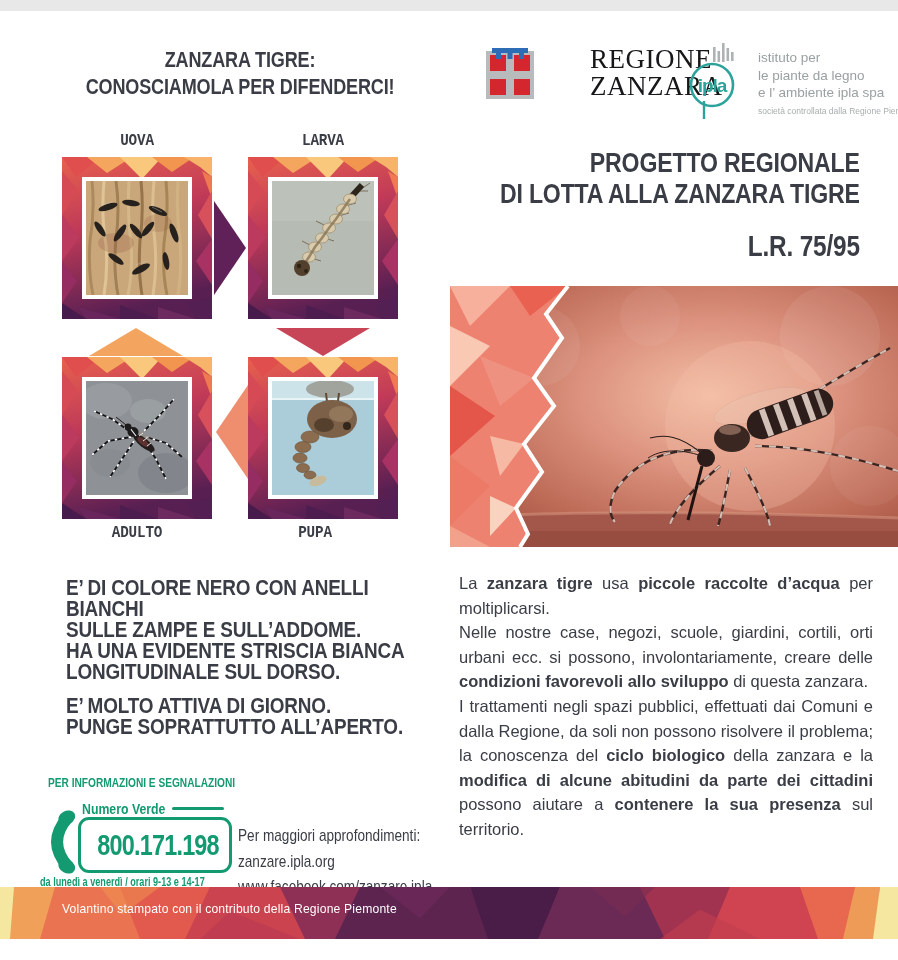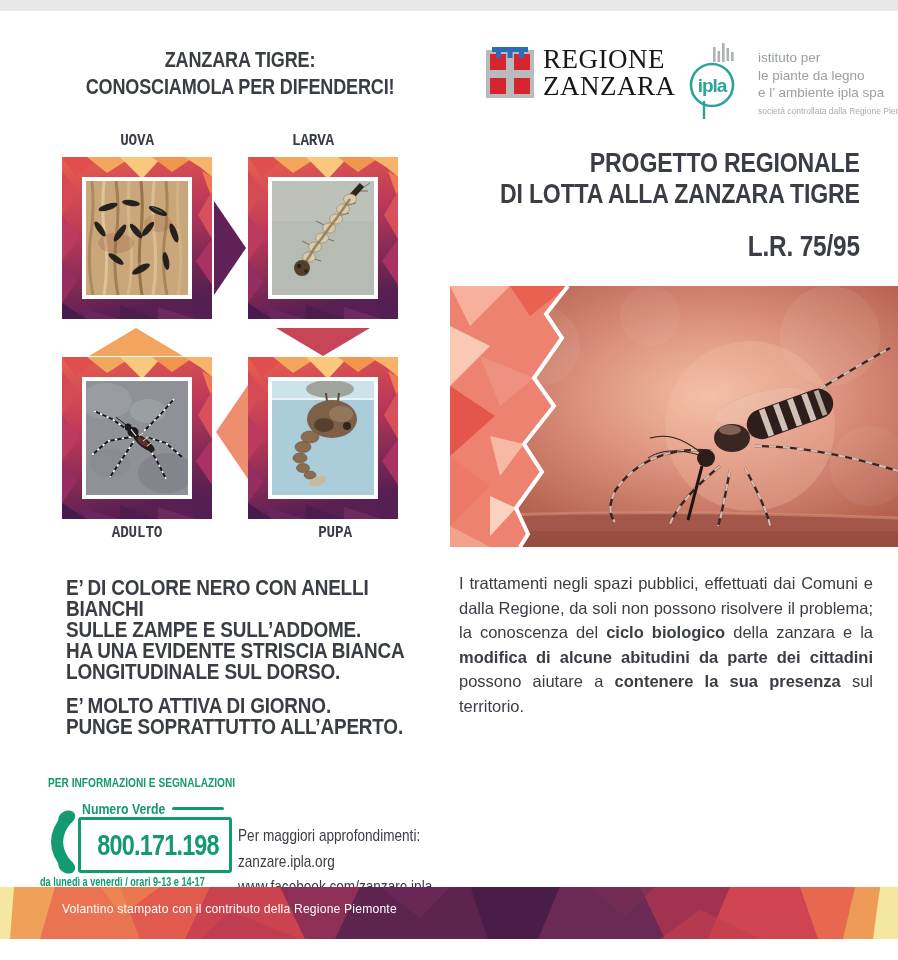--- a/index.html
+++ b/index.html
@@ -38,31 +38,31 @@
     font-weight:700;color:var(--ink);}
   .desc .para2{margin-top:13px;}
 
   .c-header{left:48px;top:764px;font-size:13px;font-weight:700;color:var(--green);
     transform:scaleX(.78);transform-origin:left top;}
   .phone-icon{left:42px;top:797px;width:34px;height:68px;}
   .nv{left:82px;top:789px;font-size:15px;font-weight:700;color:var(--green);
     transform:scaleX(.82);transform-origin:left top;}
   .nv-line{left:172px;top:796px;width:52px;height:3px;background:var(--green);border-radius:2px;}
   .p-box{left:78px;top:806px;width:148px;height:50px;border:3.5px solid var(--green);
-    border-radius:3px;}
+    border-radius:11px;}
   .p-num{width:100%;text-align:center;font-size:30px;line-height:49px;font-weight:700;
     color:var(--green);transform:scaleX(.78);transform-origin:center top;letter-spacing:-1px;}
   .hours{left:40px;top:864px;font-size:12px;font-weight:700;color:var(--green);
     transform:scaleX(.76);transform-origin:left top;white-space:nowrap;}
 
   .links{left:238px;top:812px;font-size:17px;line-height:25.5px;color:var(--ink);
     transform:scaleX(.8);transform-origin:left top;white-space:nowrap;}
 
   
-  .reg-block{left:486px;top:33px;display:flex;align-items:center;}
+  .reg-block{left:486px;top:33px;display:flex;align-items:flex-end;gap:47px;}
   .reg-shield{width:48px;height:54px;}
   .reg-name{margin-left:9px;font-family:"Liberation Serif",serif;font-size:27px;
     line-height:27px;color:#17171a;letter-spacing:.5px;margin-top:2px;}
   .ipla-block{left:686px;top:30px;}
   .ipla-mark{position:absolute;left:0;top:2px;width:64px;height:78px;}
   .ipla-text{position:absolute;left:72px;top:8px;width:220px;}
   .ipla-line{font-size:13.5px;line-height:17.5px;color:var(--logray);}
   .ipla-small{font-size:8.5px;color:#a8adae;margin-top:4px;}
 
   
@@ -85,23 +85,23 @@
 <body>
 
 <div class="poster">
 
   <div class="abs l-title">
     <div class="cond">ZANZARA TIGRE:</div>
     <div class="cond">CONOSCIAMOLA PER DIFENDERCI!</div>
   </div>
 
   <div class="abs stage-label" style="left:62px;top:120px"><span class="cond" style="display:inline-block">UOVA</span></div>
-  <div class="abs stage-label" style="left:238px;top:120px"><span class="cond" style="display:inline-block">LARVA</span></div>
+  <div class="abs stage-label" style="left:248px;top:120px"><span class="cond" style="display:inline-block">LARVA</span></div>
   <div class="abs stage-label" style="left:62px;top:512px"><span class="cond" style="display:inline-block">ADULTO</span></div>
-  <div class="abs stage-label" style="left:260px;top:512px"><span class="cond" style="display:inline-block">PUPA</span></div>
+  <div class="abs stage-label" style="left:240px;top:512px"><span class="cond" style="display:inline-block">PUPA</span></div>
 
   <div class="abs cell" style="left:62px;top:146px">
   <svg class="frame-svg" viewBox="0 0 150 162" preserveAspectRatio="none">
     <defs>
       <linearGradient id="fgBase" x1="0" y1="0" x2="0.25" y2="1">
         <stop offset="0" stop-color="#e8614e"></stop>
         <stop offset="0.45" stop-color="#c03a58"></stop>
         <stop offset="1" stop-color="#571f52"></stop>
       </linearGradient>
     </defs>
@@ -477,20 +477,22 @@
     <polygon points="30,70 84,92 50,120" fill="#ef9180"></polygon>
     <polygon points="0,100 45,130 0,170" fill="#e4564a"></polygon>
     <polygon points="40,150 74,158 50,190" fill="#f6b9a4"></polygon>
     <polygon points="0,170 40,200 0,240" fill="#ec7a66"></polygon>
     <polygon points="40,210 66,222 40,250" fill="#f9d2c0"></polygon>
     <polygon points="0,240 40,261 0,261" fill="#f2a28c"></polygon>
     <polyline points="118,0 96,28 112,52 84,92 104,120 74,158 92,186 66,222 78,248 70,261" fill="none" stroke="#ffffff" stroke-width="4"></polyline>
   </svg>
 
   <div class="abs body-text">
+    <p><span>La </span><span class="b">zanzara tigre</span><span> usa </span><span class="b">piccole raccolte d’acqua</span><span> per moltiplicarsi.</span></p>
+    <p><span>Nelle nostre case, negozi, scuole, giardini, cortili, orti urbani ecc. si possono, involontariamente,  creare delle </span><span class="b">condizioni favorevoli allo sviluppo</span><span> di questa zanzara.</span></p>
     <p><span>I trattamenti negli spazi pubblici, effettuati dai Comuni e dalla Regione, da soli non possono risolvere il problema; la conoscenza del </span><span class="b">ciclo biologico</span><span> della zanzara e la </span><span class="b">modifica di alcune abitudini da parte dei cittadini</span><span> possono aiutare a </span><span class="b">contenere la sua presenza</span><span> sul territorio.</span></p>
   </div>
 
   <div class="abs footer">
     <svg class="footer-band" viewBox="0 0 898 60" preserveAspectRatio="none">
       <rect width="898" height="60" fill="#c7404f"></rect>
       <polygon points="0,0 18,0 14,60 0,60" fill="#f5e7a0"></polygon>
       <polygon points="14,0 70,0 48,60 10,60" fill="#f0a058"></polygon>
       <polygon points="55,0 120,0 150,60 40,60" fill="#ea7352"></polygon>
       <polygon points="120,0 210,0 190,60 140,60" fill="#e25a4e"></polygon>

